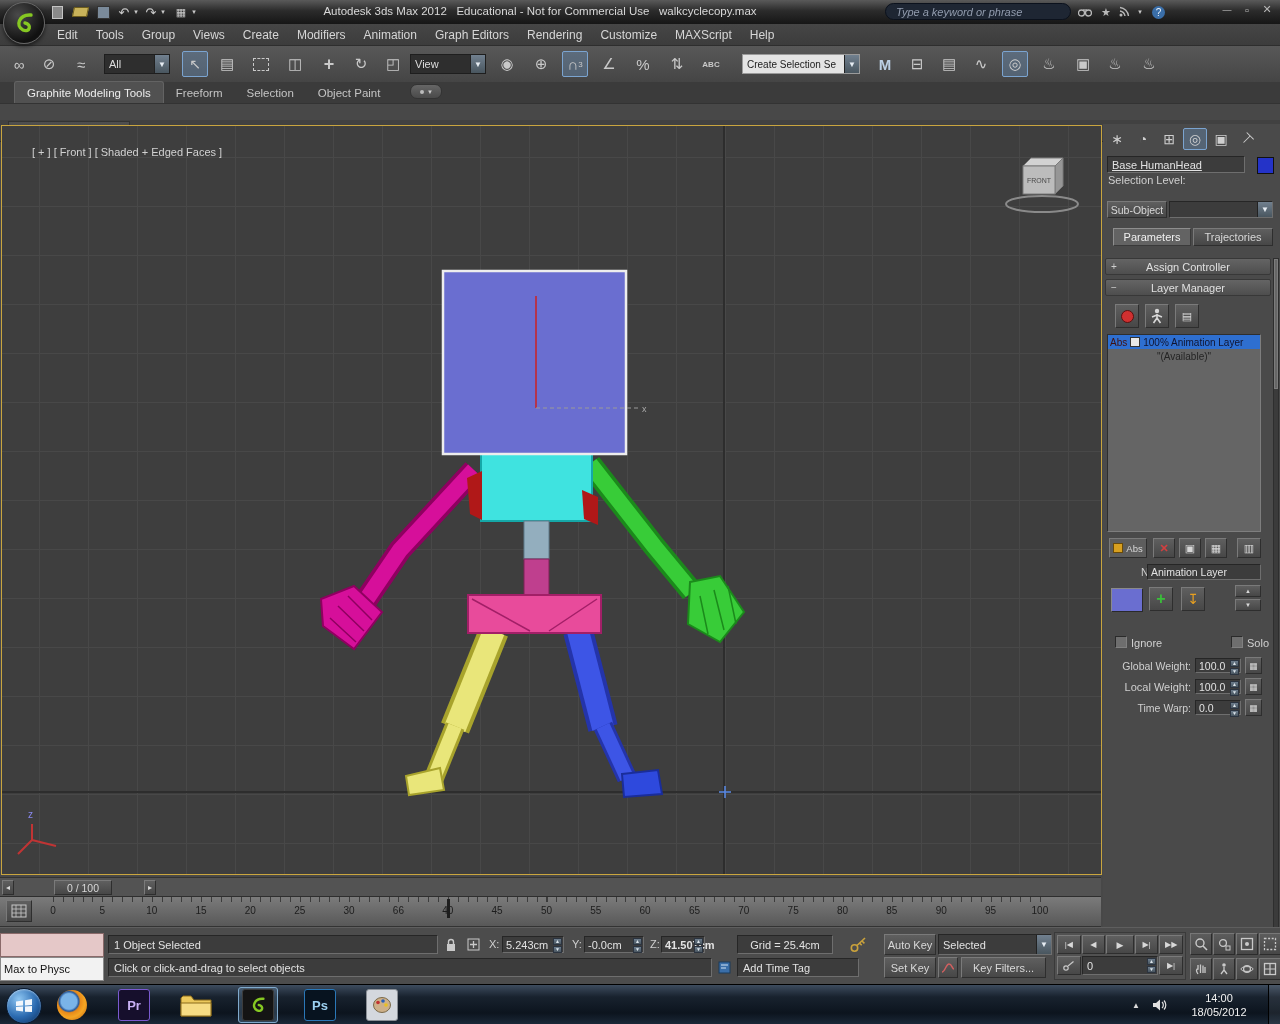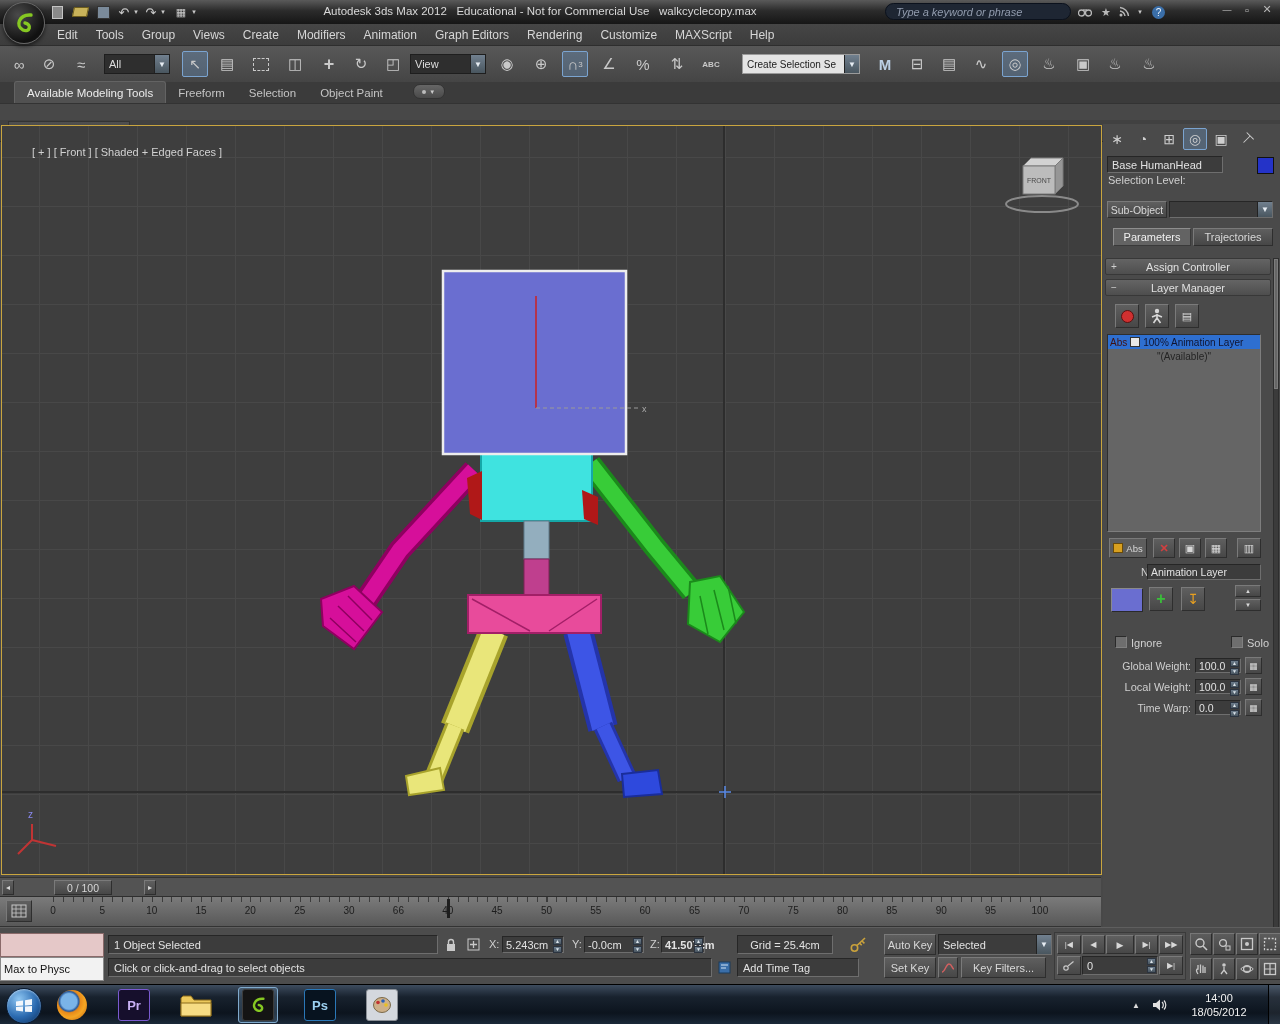--- a/index.html
+++ b/index.html
@@ -151,21 +151,21 @@
     <div class="ti" style="left:936px;">▤</div>
     <div class="ti" style="left:968px;">∿</div>
     <div class="ti on" style="left:1002px;">◎</div>
     <div class="ti" style="left:1036px;">♨</div>
     <div class="ti" style="left:1070px;">▣</div>
     <div class="ti" style="left:1102px;">♨</div>
     <div class="ti" style="left:1136px;">♨</div>
   </div>
 
   <div class="a" style="left:0;top:82px;width:1280px;height:22px;background:#3b3b3b;border-bottom:1px solid #333;display:flex;align-items:flex-end;padding-left:14px;box-sizing:border-box;">
-    <div class="rtab act">Available Modeling Tools</div>
+    <div class="rtab act">Graphite Modeling Tools</div>
     <div class="rtab">Freeform</div>
     <div class="rtab">Selection</div>
     <div class="rtab">Object Paint</div>
     <div style="margin:0 0 4px 18px;width:30px;height:13px;border-radius:7px;background:linear-gradient(#666,#4a4a4a);border:1px solid #333;display:flex;align-items:center;justify-content:center;gap:3px;">
       <span style="width:4px;height:4px;border-radius:50%;background:#bbb;"></span>
       <span style="font-size:6px;color:#ccc;">▼</span>
     </div>
   </div>
   <div class="a" style="left:0;top:104px;width:1280px;height:21px;background:#414141;border-bottom:1px solid #2c2c2c;margin-top:16px;">
     <div class="a" style="left:8px;top:1px;width:122px;height:19px;background:linear-gradient(#4f4f4f,#434343);border:1px solid #333;display:flex;align-items:center;justify-content:center;color:#dcdcdc;font-size:11px;box-sizing:border-box;">Polygon Modeling</div>
@@ -237,21 +237,21 @@
   <div class="a" style="left:1103px;top:124px;width:177px;height:806px;background:#4a4a4a;">
     <div class="pi" style="left:2px;top:4px;">∗</div>
     <div class="pi" style="left:28px;top:4px;">◔</div>
     <div class="pi" style="left:54px;top:4px;">⊞</div>
     <div class="pi on" style="left:80px;top:4px;">◎</div>
     <div class="pi" style="left:106px;top:4px;">▣</div>
     <div class="pi" style="left:132px;top:4px;">
         <span style="display:inline-block;transform:rotate(45deg);">⊤</span>
       </div>
 
-    <div class="a ins" style="left:4px;top:32px;width:116px;height:17px;padding-left:4px;font-size:11px;">
+    <div class="a ins" style="left:4px;top:32px;width:138px;height:17px;padding-left:4px;font-size:11px;text-decoration:underline;">
       <span>Base HumanHead</span>
     </div>
     <div class="a" style="left:154px;top:33px;width:15px;height:15px;background:#2433c8;border:1px solid #111;"></div>
 
     <div class="a" style="left:5px;top:50px;color:#cfcfcf;">Selection Level:</div>
     <div class="a btn" style="left:4px;top:77px;width:60px;height:17px;font-size:10.5px;">Sub-Object</div>
     <div class="a ins" style="left:66px;top:77px;width:104px;height:17px;">
       <span style="flex:1;"></span>
       <span class="dd" style="height:100%;">▼</span>
     </div>

